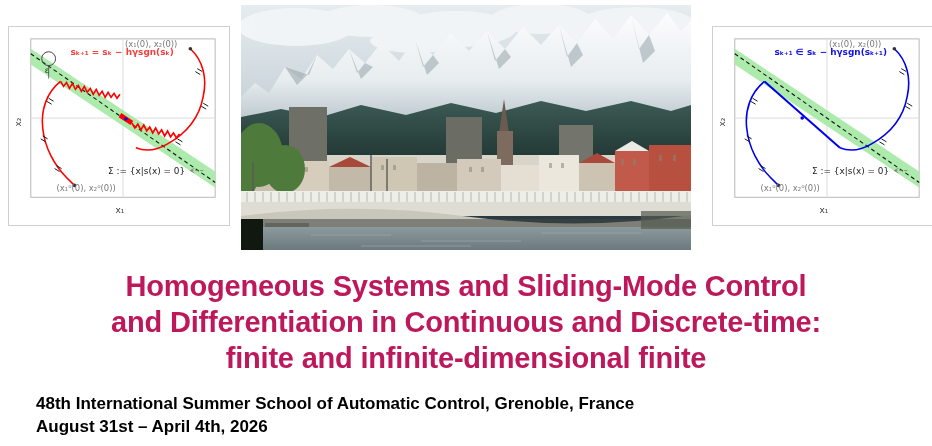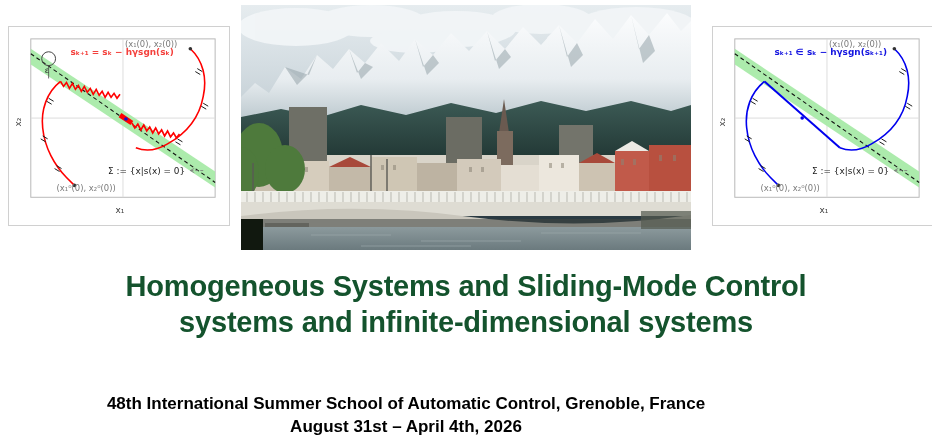--- a/index.html
+++ b/index.html
@@ -57,30 +57,31 @@
     left: 0;
     top: 268px;
     width: 932px;
     text-align: center;
   }
   .title-line {
     font-family: "Liberation Sans", sans-serif;
     font-weight: bold;
     font-size: 29px;
     line-height: 36px;
-    color: #14532d;
+    color: #be185d;
     letter-spacing: -0.2px;
     white-space: nowrap;
   }
   #subtitle-block {
     position: absolute;
     left: 0;
     top: 392px;
     width: 812px;
-    text-align: center;
+    text-align: left;
+    padding-left: 36px;
   }
   .subtitle-line {
     font-family: "Liberation Sans", sans-serif;
     font-weight: bold;
     font-size: 17px;
     line-height: 23px;
     color: #000000;
     white-space: nowrap;
   }
 
@@ -393,19 +394,20 @@
       </g>
 
       <text class="axlabel" x="112" y="188" text-anchor="middle">x₁</text>
       <text class="axlabel" x="12" y="96" text-anchor="middle" transform="rotate(-90 12 96)">x₂</text>
     </svg>
   </div>
 </div>
 
 <div id="title-block">
   <div class="title-line">Homogeneous Systems and Sliding-Mode Control</div>
-  <div class="title-line">systems and infinite-dimensional systems</div>
+  <div class="title-line">and Differentiation in Continuous and Discrete-time:</div>
+  <div class="title-line">finite and infinite-dimensional finite</div>
 </div>
 
 <div id="subtitle-block">
   <div class="subtitle-line">48th International Summer School of Automatic Control, Grenoble, France</div>
   <div class="subtitle-line">August 31st – April 4th, 2026</div>
 </div>
 
 </body></html>

